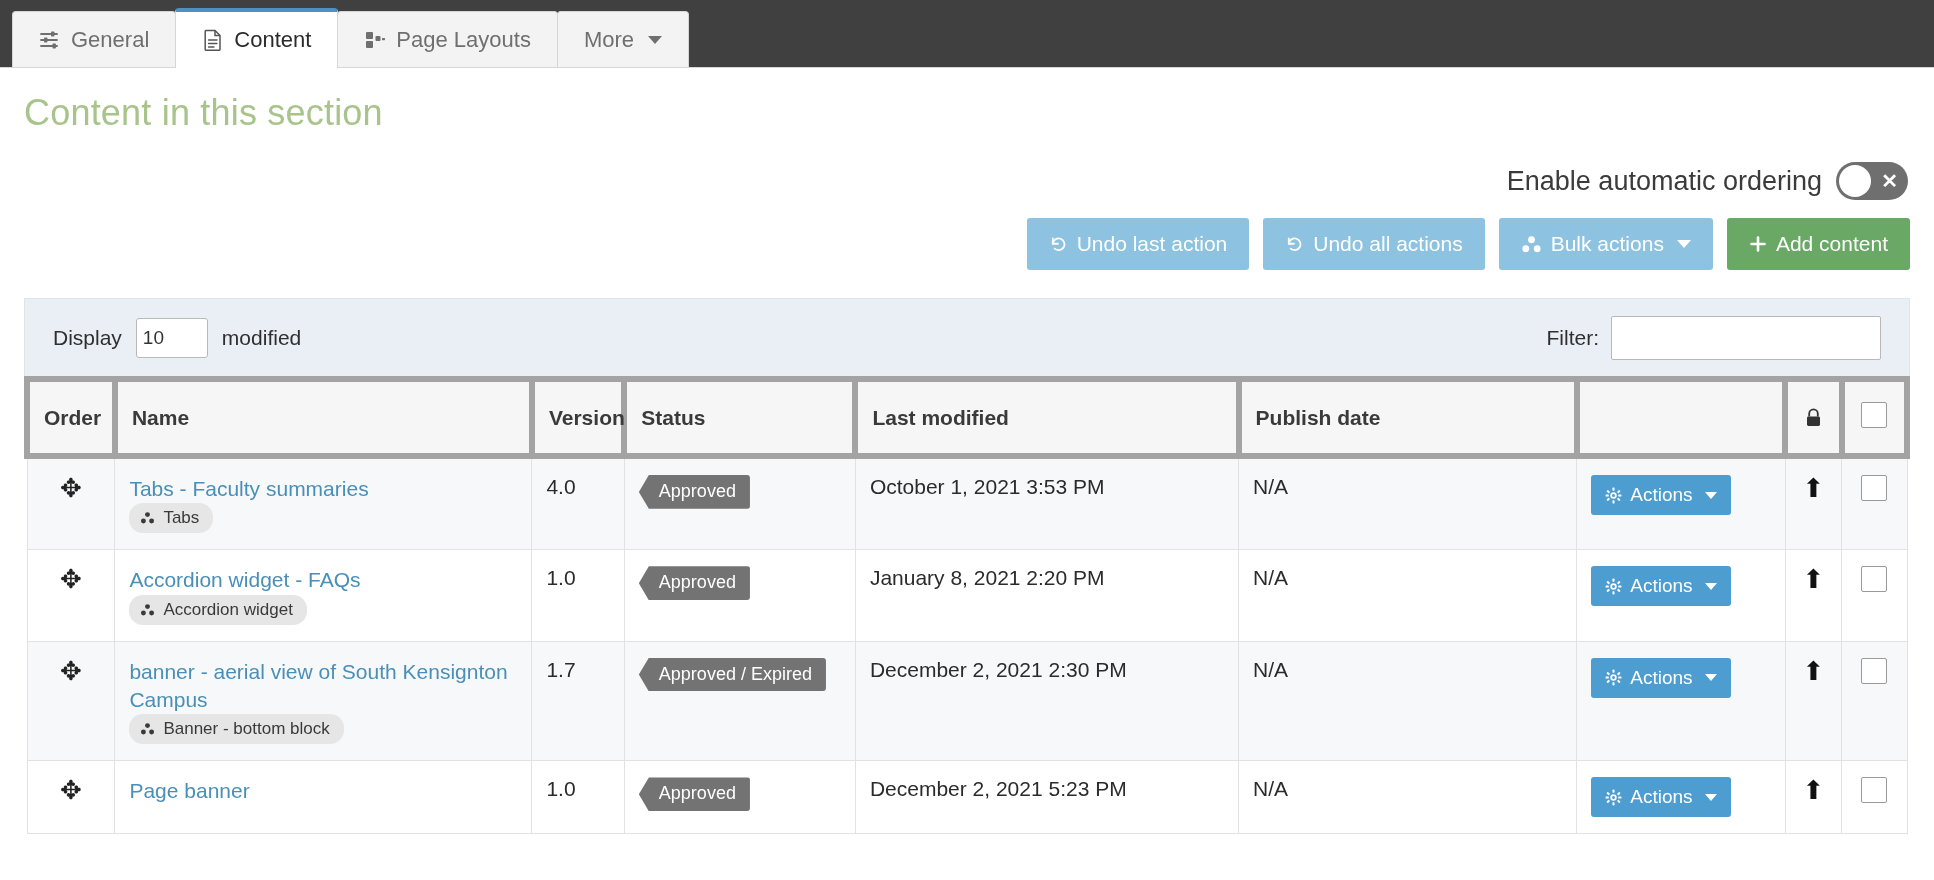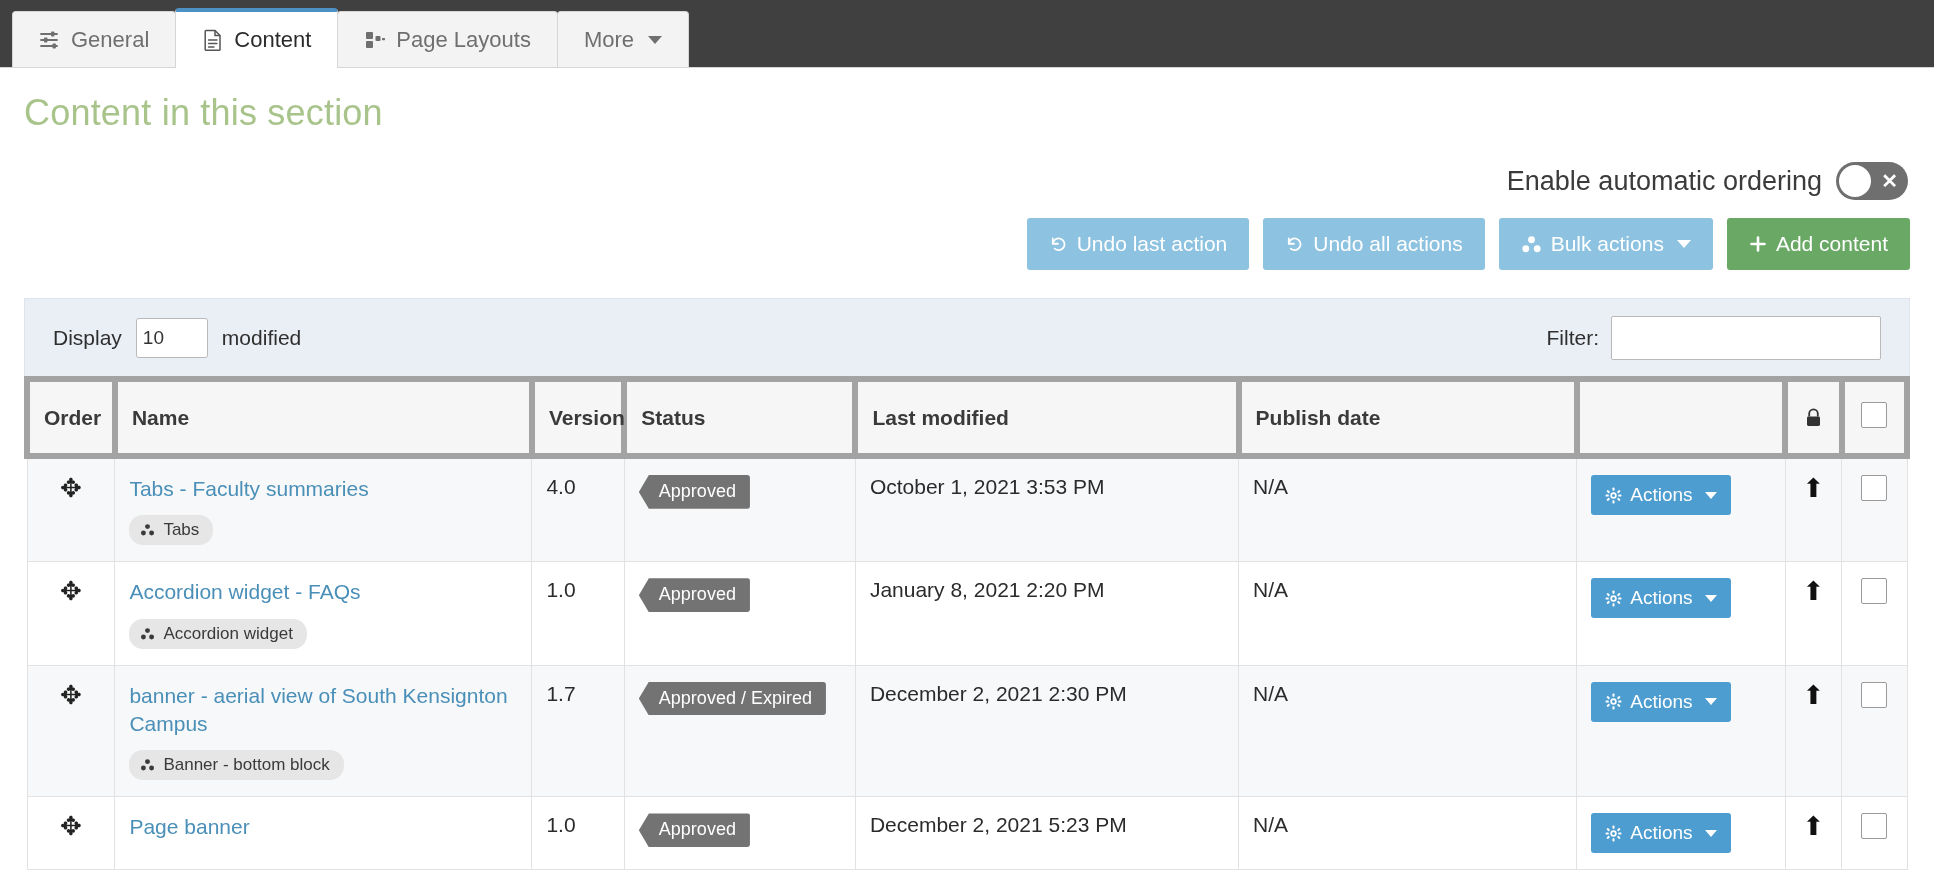--- a/index.html
+++ b/index.html
@@ -206,21 +206,20 @@
 
   .tag {
     display: inline-flex;
     align-items: center;
     gap: 8px;
     background: #e6e6e6;
     color: #3a3a3a;
     border-radius: 14px;
     padding: 5px 14px 5px 11px;
     font-size: 17px;
-    margin-top: 12px;
     text-align: right;
   }
 
   .badge {
     display: inline-block;
     background: #737373;
     color: #fff;
     font-size: 18px;
     padding: 7px 14px 7px 20px;
     position: relative;

